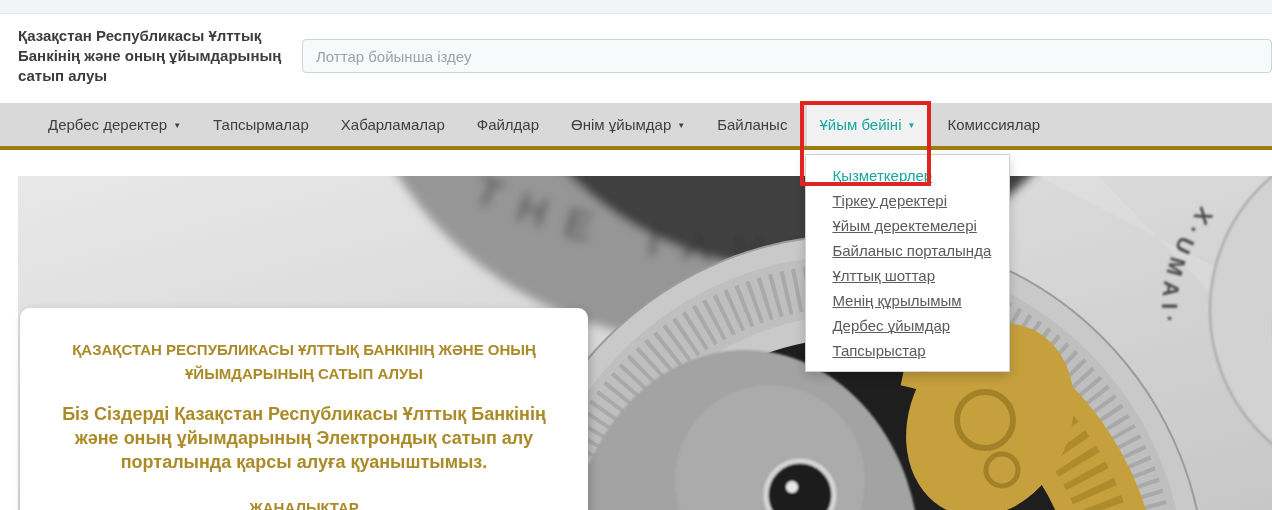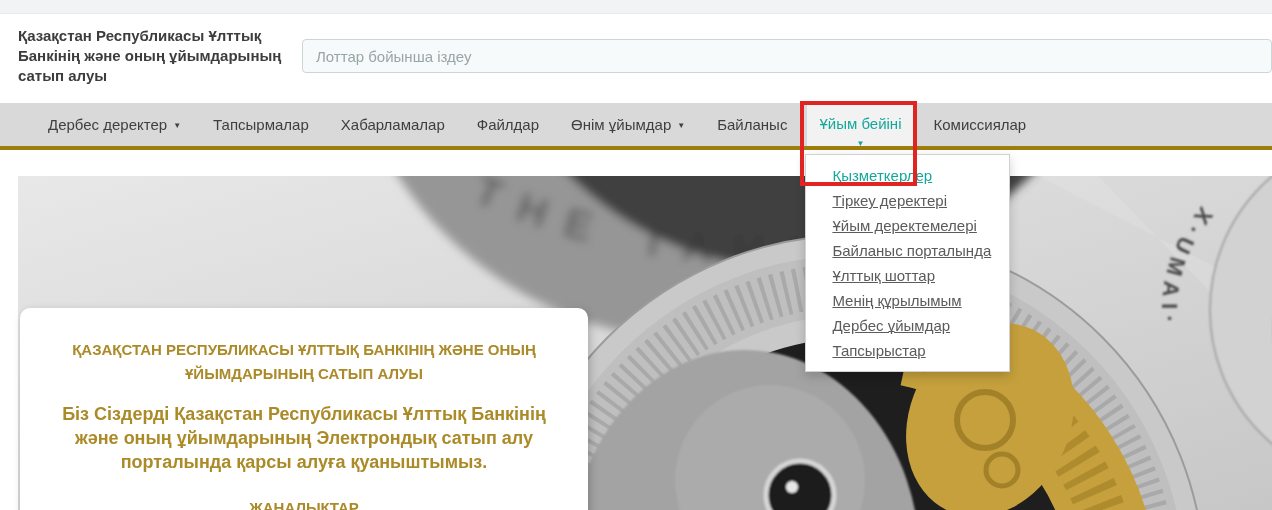--- a/index.html
+++ b/index.html
@@ -28,25 +28,25 @@
   .search-input::placeholder{color:#9aa5a5;}
   
   .navbar{
     position:absolute;left:0;top:103px;width:100%;height:47px;
     background:#d9d9d9;border-bottom:4px solid #9d7d0c;
     display:flex;align-items:stretch;padding-left:36px;box-sizing:border-box;
     column-gap:8px;
   }
   .nav-item{
     display:flex;align-items:center;gap:6px;
-    padding:12px 12px;font-size:15px;color:#3f3f3f;cursor:pointer;
+    padding:0 12px;font-size:15px;color:#3f3f3f;cursor:pointer;
     white-space:nowrap;position:relative;
   }
   .nav-item .caret{font-size:8px;line-height:1;margin-top:2px;}
-  .nav-item.active{background:#f2f2f2;color:#16a79c;flex-direction:column;}
+  .nav-item.active{background:#f2f2f2;color:#16a79c;}
   
   .dropdown{
     position:absolute;left:-2px;top:51px;width:205px;box-sizing:border-box;
     background:#ffffff;border:1px solid #d2d2d2;
     box-shadow:0 4px 10px rgba(0,0,0,0.18);
     padding:8px 0;z-index:40;
   }
   .dd-item{
     padding:3px 10px 3px 26px;font-size:15px;line-height:19px;
     color:#5b5b5b;cursor:pointer;white-space:nowrap;text-decoration:underline;

